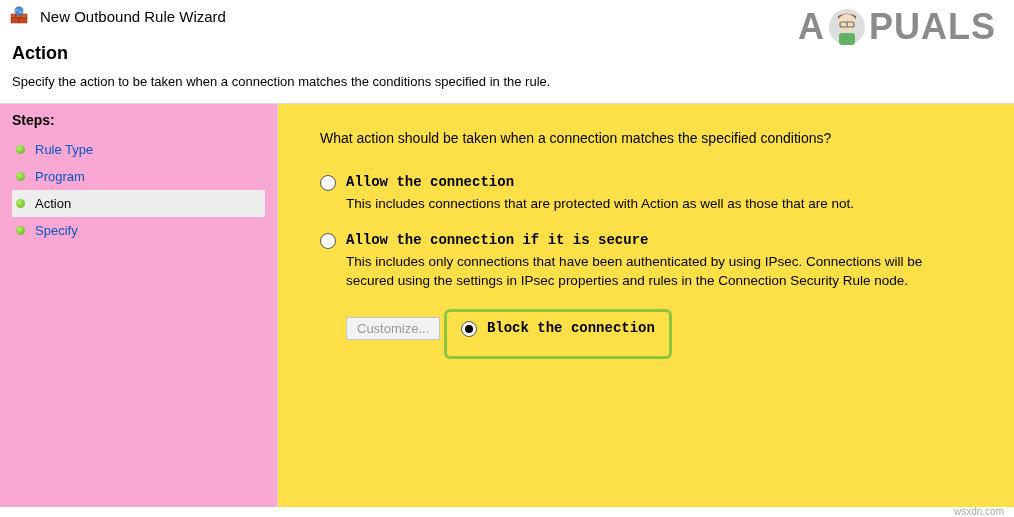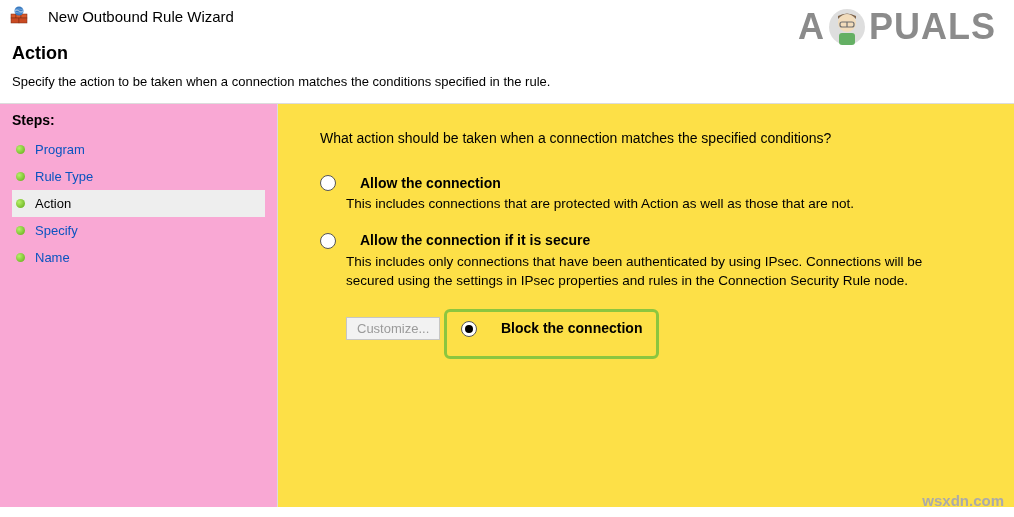--- a/index.html
+++ b/index.html
@@ -10,21 +10,21 @@
       color: #000000;
       width: 1014px;
       height: 517px;
       overflow: hidden;
       position: relative;
     }
     .titlebar {
       display: flex;
       align-items: center;
       padding: 6px 10px;
-      gap: 20px;
+      gap: 12px;
     }
     .titlebar .title {
       font-size: 15px;
     }
     .header-section {
       padding: 10px 12px 14px 12px;
       border-bottom: 1px solid #dcdcdc;
     }
     .header-section h1 {
       font-size: 18px;
@@ -72,23 +72,24 @@
       flex: 1;
       background: #fde047;
       padding: 26px 18px 18px 42px;
     }
     .prompt {
       font-size: 14px;
       margin-bottom: 28px;
     }
     .radio-option {
       display: flex;
-      align-items: center;
-      gap: 24px;
+      align-items: flex-start;
+      gap: 10px;
       margin-bottom: 4px;
+      font-family: Liberation Mono, monospace;
     }
     .radio-option .radio {
       width: 16px; height: 16px;
       border: 1.5px solid #555;
       border-radius: 50%;
       display: inline-flex;
       align-items: center;
       justify-content: center;
       background: #fff;
       margin-top: 1px;
@@ -143,25 +144,24 @@
       opacity: 0.85;
     }
     .watermark .mascot {
       width: 40px; height: 40px;
       display: inline-flex;
       align-items: center;
       justify-content: center;
     }
     .attrib {
       position: absolute;
-      bottom: 8px;
+      bottom: 0;
       right: 10px;
-      font-size: 15px;
+      font-size: 10px;
       color: #aaa;
-      font-weight: bold;
     }
     .firewall-icon {
       width: 18px; height: 18px;
     }
   </style>
 </head>
 <body>
 
 <div class="titlebar">
   <span>
@@ -185,37 +185,33 @@
   <div class="subtitle">Specify the action to be taken when a connection matches the conditions specified in the rule.</div>
 </div>
 
 <div class="body-area">
 
   <div class="sidebar">
     <span class="steps-label">Steps:</span>
     <ul>
       <li>
         <span class="bullet"></span>
+        <span class="step-link">Rule Type</span>
+      </li>
+      <li>
+        <span class="bullet"></span>
         <span class="step-link">Program</span>
       </li>
+      <li class="current">
+        <span class="bullet"></span>
+        <span class="step-current-text">Action</span>
+      </li>
       <li>
         <span class="bullet"></span>
-        <span class="step-link">Rule Type</span>
-      </li>
-      <li class="current">
-        <span class="bullet"></span>
-        <span class="step-current-text">Action</span>
-      </li>
-      <li>
-        <span class="bullet"></span>
         <span class="step-link">Specify</span>
-      </li>
-      <li>
-        <span class="bullet"></span>
-        <span class="step-link">Name</span>
       </li>
     </ul>
   </div>
 
   <div class="main-panel">
     <div class="prompt">What action should be taken when a connection matches the specified conditions?</div>
 
     
     <div class="radio-option">
       <span class="radio"></span>

